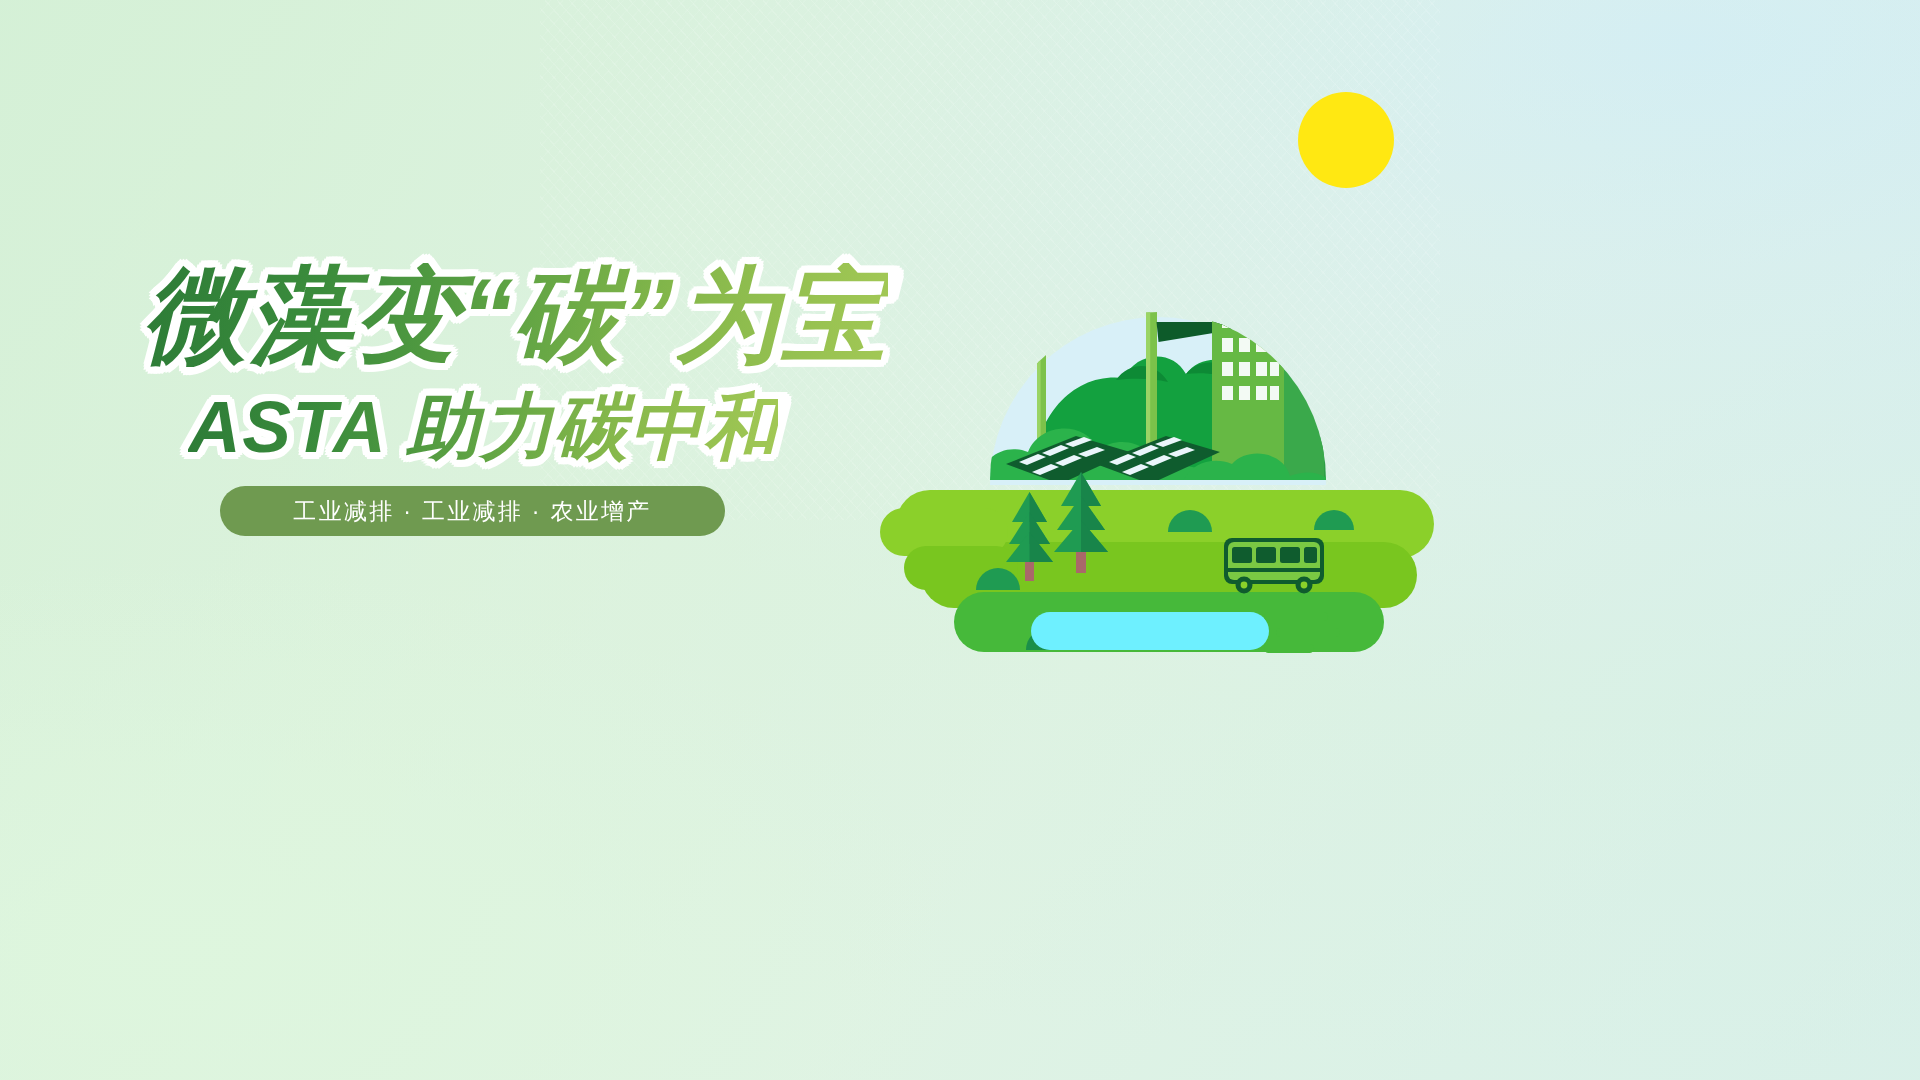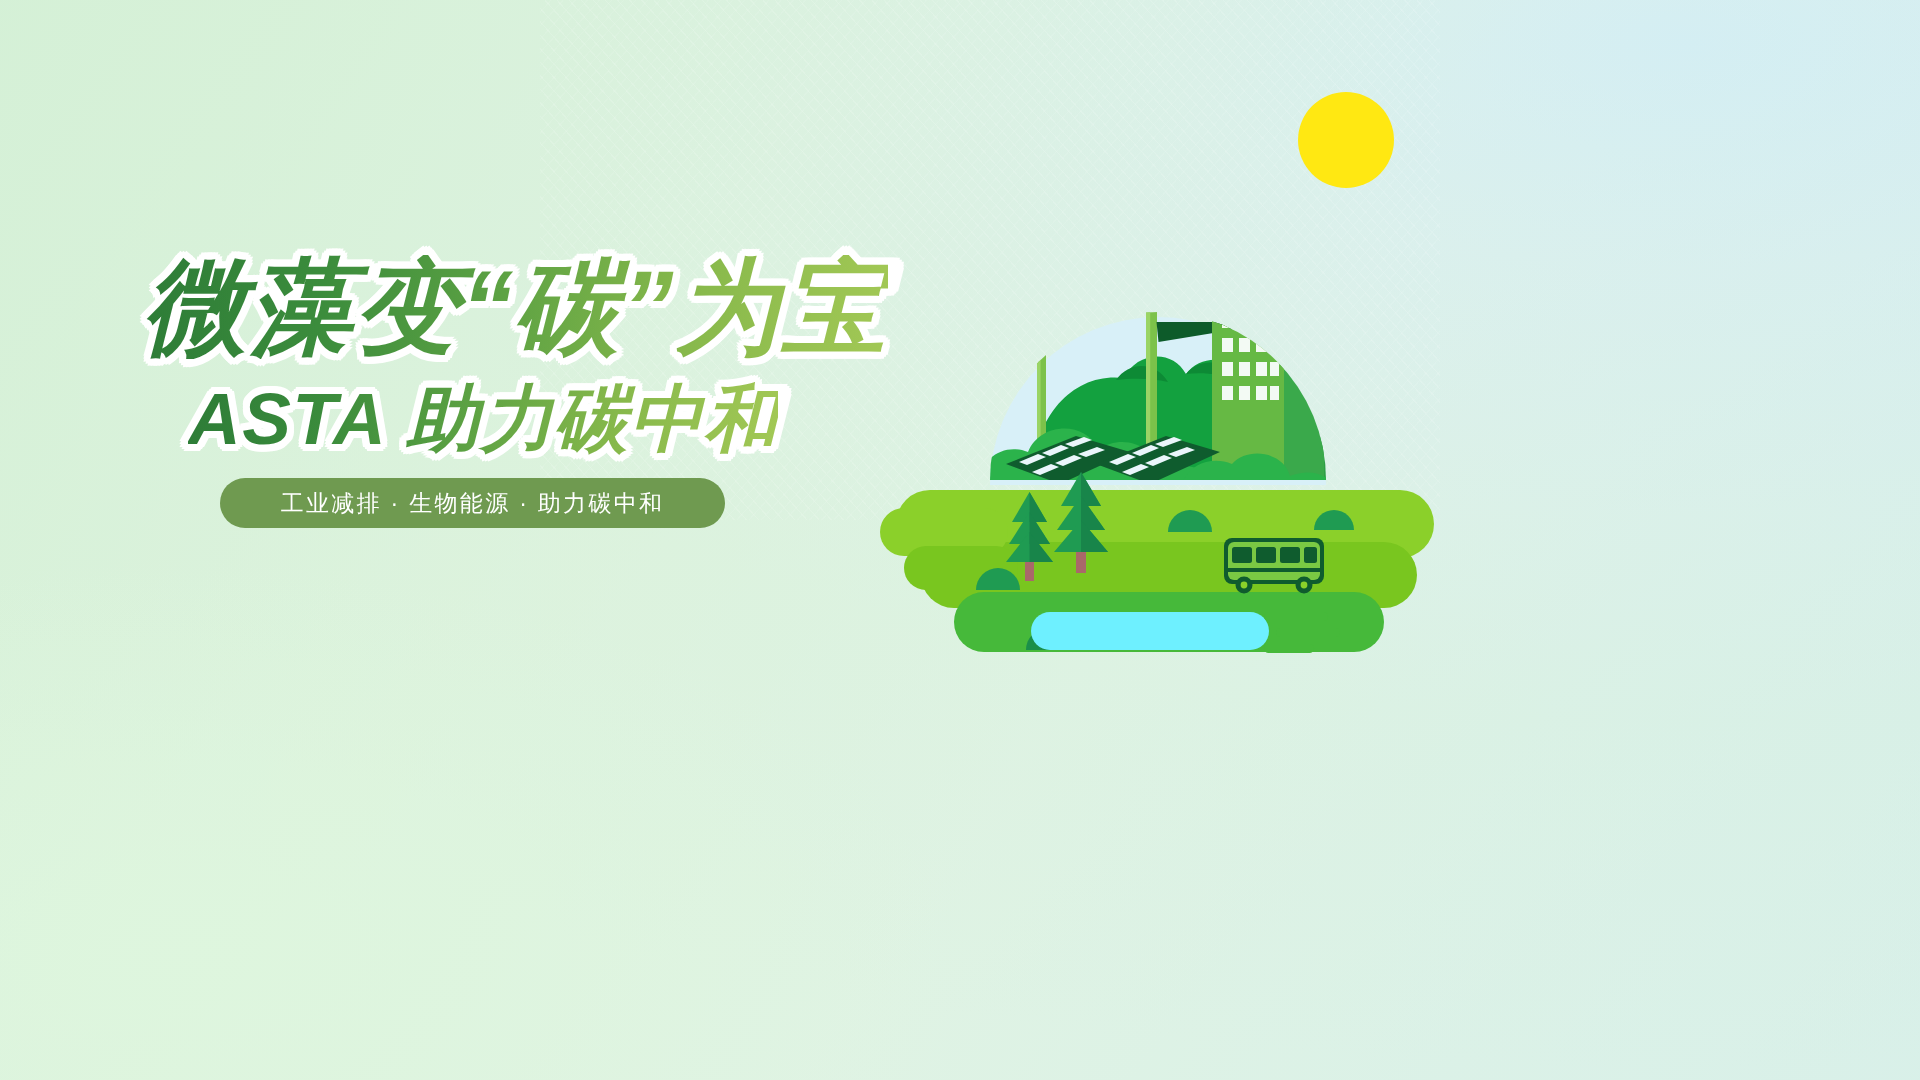--- a/index.html
+++ b/index.html
@@ -35,21 +35,21 @@
     position:absolute; left:540px; top:0; width:900px; height:520px;
     background:
       repeating-linear-gradient(48deg, rgba(255,255,255,0.16) 0 1px, rgba(255,255,255,0) 1px 9px),
       repeating-linear-gradient(-48deg, rgba(255,255,255,0.10) 0 1px, rgba(255,255,255,0) 1px 9px);
     opacity:.8;
     pointer-events:none;
   }
 
   
   .copy {
-    position:absolute; left:0; top:0; width:860px; height:896px;
+    position:absolute; left:0; top:8px; width:860px; height:896px;
   }
   .title-line {
     position:absolute;
     white-space:nowrap;
     font-weight:900;
     font-style:italic;
     letter-spacing:.02em;
     line-height:1;
     -webkit-text-stroke:0;
   }
@@ -115,21 +115,21 @@
 
   <div class="copy">
 
     <div id="t1-halo" class="title-line halo">微藻变“碳”为宝</div>
     <div id="t1-fill" class="title-line fill">微藻变“碳”为宝</div>
 
     <div id="t2-halo" class="title-line halo">ASTA 助力碳中和</div>
     <div id="t2-fill" class="title-line fill">ASTA 助力碳中和</div>
 
     <div class="badge">
-      <span class="badge-text">工业减排 · 生物能源 · 助力碳中和</span>
+      <span class="badge-text">工业减排 · 工业减排 · 农业增产</span>
     </div>
   </div>
 
   <div id="art">
   <svg viewBox="0 0 620 600" xmlns="http://www.w3.org/2000/svg">
     <defs>
       <clipPath id="domeClip">
         <path d="M110 420 A168 168 0 0 1 446 420 Z"></path>
       </clipPath>
       <clipPath id="groundClip">

